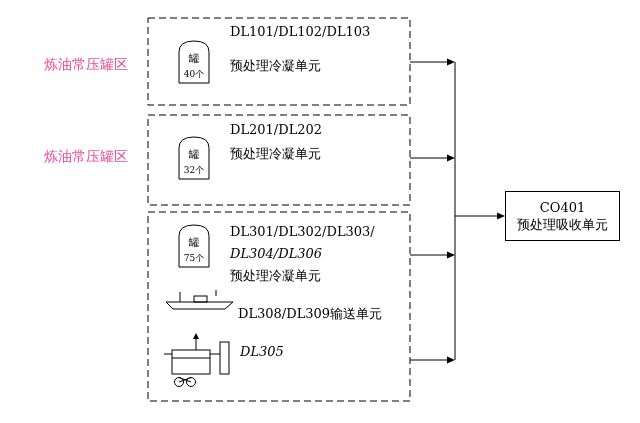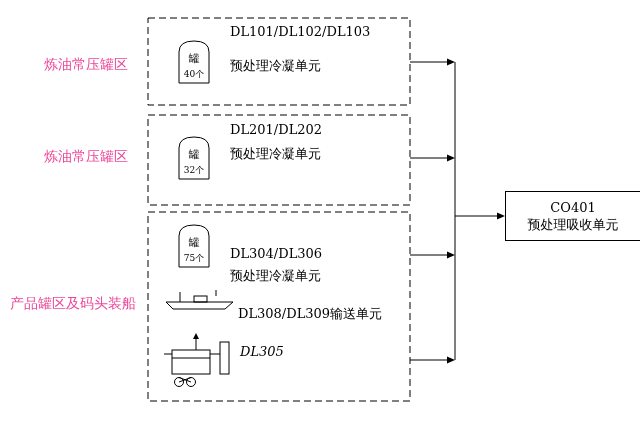--- a/index.html
+++ b/index.html
@@ -26,21 +26,21 @@
     position:absolute;
     font-size:14px;
     line-height:16px;
     white-space:nowrap;
     color:#ec4899;
   }
   .icon { position:absolute; }
   .solid-box {
     position:absolute;
     left:505px; top:191px;
-    width:136px; height:50px;
+    width:115px; height:50px;
     border:1px solid #000;
     display:flex; flex-direction:column;
     align-items:center; justify-content:center;
     gap:1px;
   }
   .solid-box .line { font-size:13px; line-height:16px; white-space:nowrap; }
 </style>
 </head>
 <body>
 
@@ -64,21 +64,20 @@
       <polygon points="447,58.5 455,62 447,65.5"></polygon>
       <polygon points="447,154.5 455,158 447,161.5"></polygon>
       <polygon points="447,251.5 455,255 447,258.5"></polygon>
       <polygon points="447,356.5 455,360 447,363.5"></polygon>
       <polygon points="497,212.5 505,216 497,219.5"></polygon>
     </g>
   </svg>
 
   <div class="area-label" style="left:44px; top:56px;">炼油常压罐区</div>
   <div class="area-label" style="left:44px; top:148px;">炼油常压罐区</div>
-  <div class="area-label" style="left:10px; top:295px;">产品罐区及码头装船</div>
 
   <svg class="icon" style="left:176px; top:38px;" width="36" height="48" viewBox="0 0 36 48">
     <path d="M3,14 Q3,3 18,3 Q33,3 33,14 L33,45 L3,45 Z" fill="none" stroke="#000" stroke-width="1"></path>
     <text x="18" y="24" text-anchor="middle" font-size="11" fill="#000">罐</text>
     <text x="18" y="39" text-anchor="middle" font-size="9" fill="#000">40个</text>
   </svg>
   <div class="txt" style="left:230px; top:24px;">DL101/DL102/DL103</div>
   <div class="txt" style="left:230px; top:58px;">预处理冷凝单元</div>
 
   <svg class="icon" style="left:176px; top:134px;" width="36" height="48" viewBox="0 0 36 48">
@@ -87,21 +86,22 @@
     <text x="18" y="39" text-anchor="middle" font-size="9" fill="#000">32个</text>
   </svg>
   <div class="txt" style="left:230px; top:122px;">DL201/DL202</div>
   <div class="txt" style="left:230px; top:146px;">预处理冷凝单元</div>
 
   <svg class="icon" style="left:176px; top:222px;" width="36" height="48" viewBox="0 0 36 48">
     <path d="M3,14 Q3,3 18,3 Q33,3 33,14 L33,45 L3,45 Z" fill="none" stroke="#000" stroke-width="1"></path>
     <text x="18" y="24" text-anchor="middle" font-size="11" fill="#000">罐</text>
     <text x="18" y="39" text-anchor="middle" font-size="9" fill="#000">75个</text>
   </svg>
-  <div class="txt" style="left:230px; top:246px;">DL304/DL306</div>
+  <div class="txt" style="left:230px; top:224px;">DL301/DL302/DL303/</div>
+  <div class="txt" style="left:230px; top:246px;font-style:italic;">DL304/DL306</div>
   <div class="txt" style="left:230px; top:268px;">预处理冷凝单元</div>
 
   <svg class="icon" style="left:164px; top:286px;" width="72" height="26" viewBox="0 0 72 26">
     <polygon points="2,16 69,16 61,23 9,23" fill="none" stroke="#000" stroke-width="1"></polygon>
     <rect x="30" y="10" width="13" height="6" fill="none" stroke="#000" stroke-width="1"></rect>
     <line x1="16" y1="16" x2="16" y2="6" stroke="#000" stroke-width="1"></line>
     <line x1="52" y1="10" x2="52" y2="4" stroke="#000" stroke-width="1"></line>
   </svg>
   <div class="txt" style="left:238px; top:306px;">DL308/DL309输送单元</div>
 

